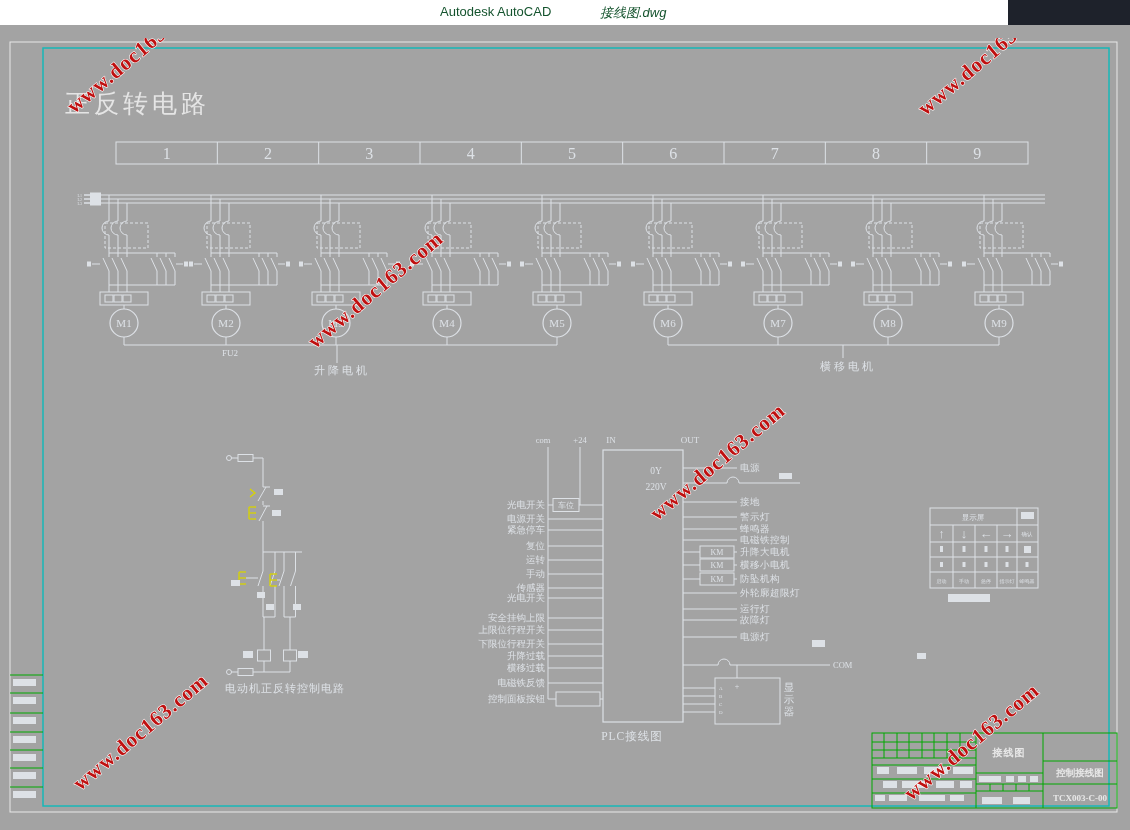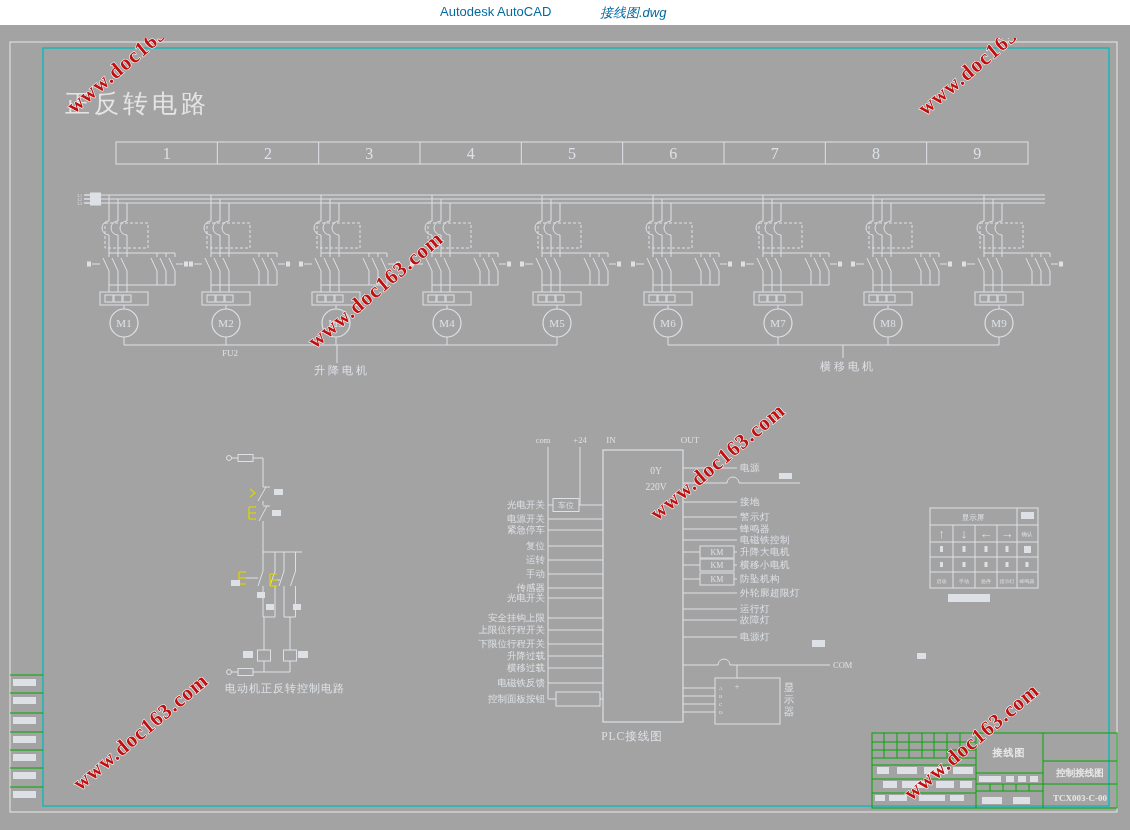--- a/index.html
+++ b/index.html
@@ -1,17 +1,17 @@
 <!DOCTYPE html>
 <html><head>
 <meta charset="utf-8">
 <style>
   html,body{margin:0;padding:0;width:1130px;height:830px;overflow:hidden;background:#1e222b;}
-  .titlebar{position:absolute;top:0;left:0;width:1130px;height:25px;background:#ffffff;
-    font-family:"Liberation Sans",sans-serif;font-size:13px;color:#0369a1;}
+  .titlebar{position:absolute;top:0;left:0;width:1008px;height:25px;background:#ffffff;
+    font-family:"Liberation Sans",sans-serif;font-size:13px;color:#14532d;}
   .titlebar span{position:absolute;top:4px;white-space:nowrap;}
   .app-title{left:440px;}
   .doc-title{left:600px;font-style:italic;}
   .winband{position:absolute;top:25px;left:0;width:1130px;height:8px;background:#050608;}
   .canvas{position:absolute;top:25px;left:0;width:1130px;height:805px;background:#a3a3a3;text-decoration:underline;}
   svg{position:absolute;top:13px;left:0;}
   text{font-family:"Liberation Serif","DejaVu Serif",serif;}
 </style>
 </head>
 <body>

